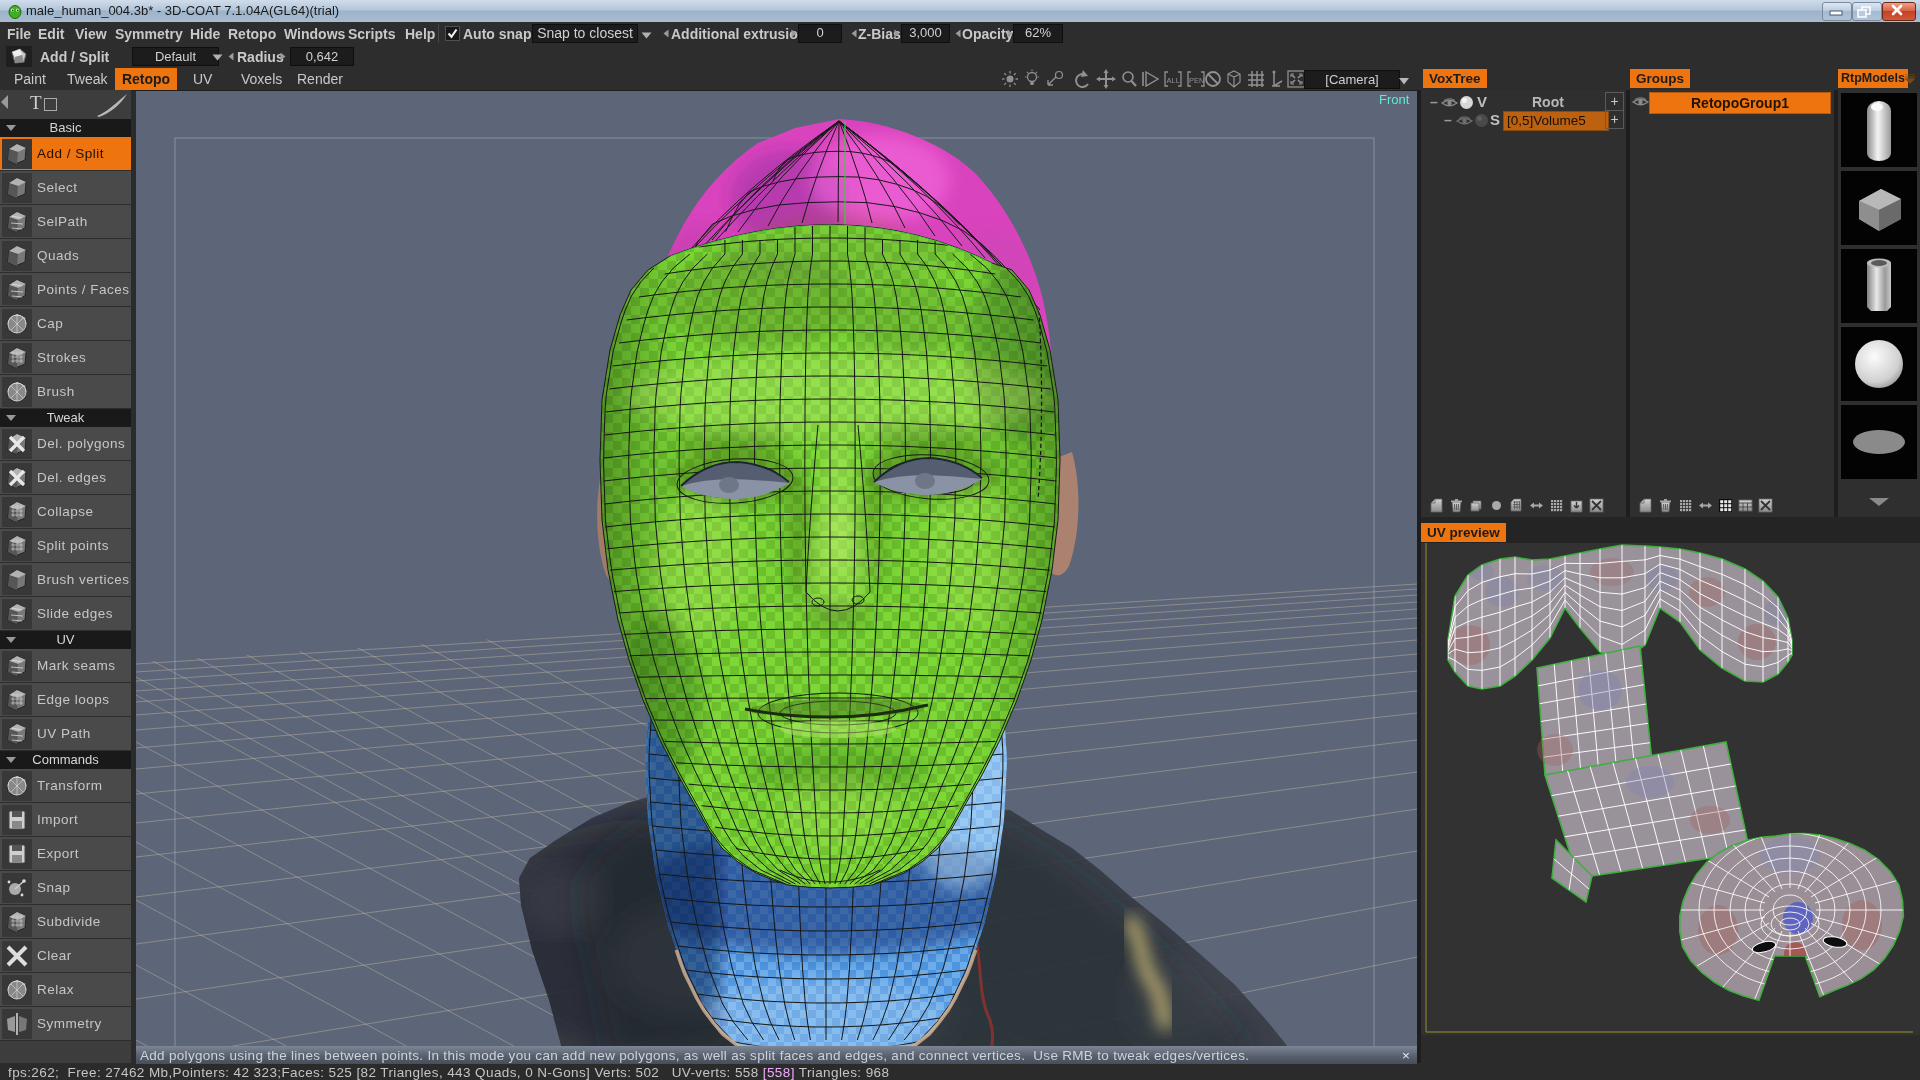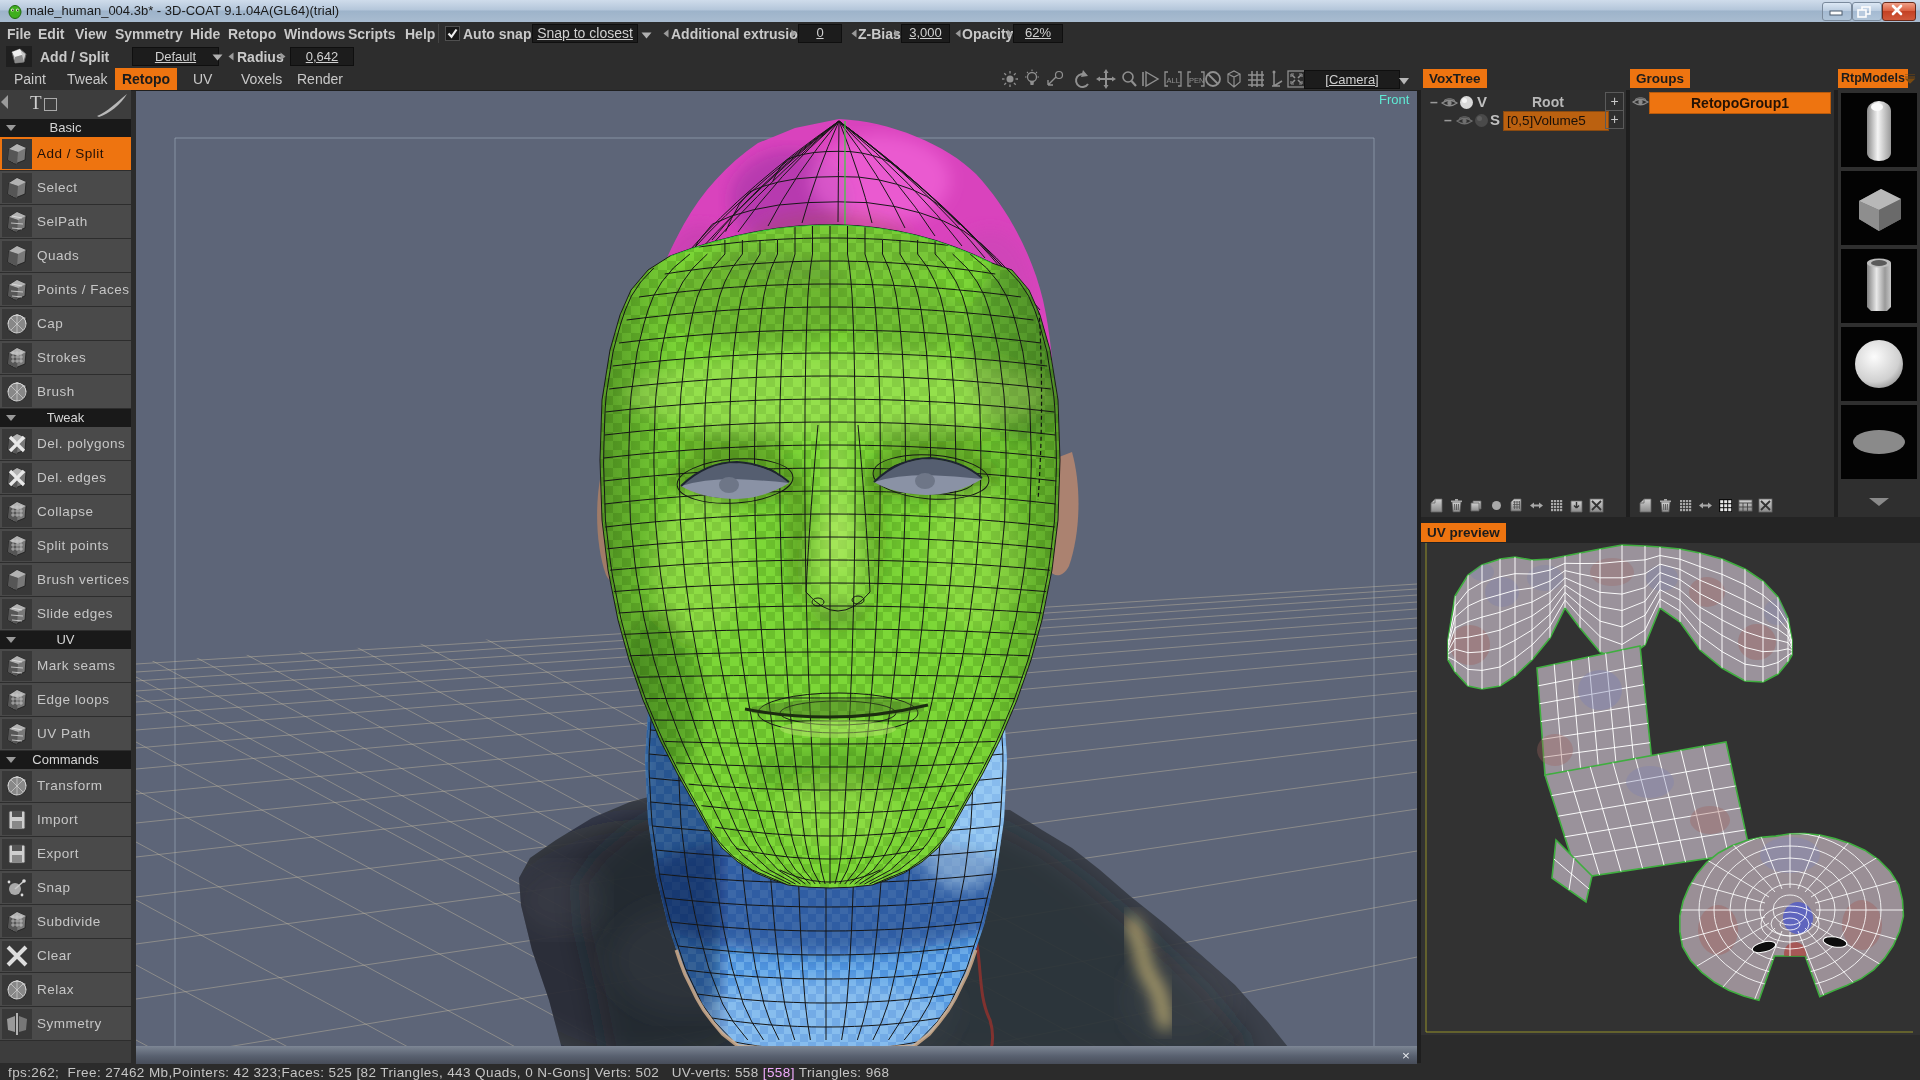--- a/index.html
+++ b/index.html
@@ -8,21 +8,21 @@
 background:linear-gradient(#cfdceb 0%,#b4c6da 45%,#9db3ca 50%,#a9bcd0 100%);
 border-bottom:1px solid #5a6a7c;}
 #titletext{left:26px;top:3px;font-size:13px;color:#1a1a1a;}
 .winbtn{top:2px;height:17px;border-radius:3px;border:1px solid #7a8a9c;}
 #btnmin{left:1822px;width:28px;background:linear-gradient(#dce8f4,#b8cade 50%,#a4bad2 50%,#b0c4d8);}
 #btnmax{left:1852px;width:28px;background:linear-gradient(#dce8f4,#b8cade 50%,#a4bad2 50%,#b0c4d8);}
 #btnclose{left:1882px;width:32px;background:linear-gradient(#f0a088,#d85c3c 50%,#c44224 50%,#d0583a);border:1px solid #6a2a1a;}
 #menubar{left:0;top:22px;width:1920px;height:23px;background:#2d2d2d;}
 .mi{position:absolute;top:26px;font-size:14px;color:#c9c9c9;font-weight:bold;}
 .valbox{position:absolute;top:24px;height:17px;background:#1c1c1c;border:1px solid #0f0f0f;
-color:#d0d0d0;font-size:13px;text-align:center;text-decoration:underline;}
+color:#d0d0d0;font-size:13px;text-align:center;}
 #toolrow{left:0;top:45px;width:1920px;height:23px;background:#2d2d2d;}
 #tabrow{left:0;top:68px;width:1920px;height:22px;background:#2d2d2d;border-bottom:1px solid #1f1f1f;}
 .tab{position:absolute;top:71px;font-size:14px;color:#c9c9c9;}
 #retopotab{left:115px;top:68px;width:62px;height:22px;background:#ee7410;color:#1c1c1c;
 font-size:14px;text-align:center;line-height:22px;font-weight:bold;}
 #leftpanel{left:0;top:90px;width:131px;height:973px;background:#3d3d3d;}
 .lsec{position:absolute;width:131px;height:18px;background:#191919;color:#d6d6d6;
 font-size:13px;text-align:center;line-height:18px;}
 .lbtn{position:absolute;width:131px;height:33px;background:#4a4a4a;border-bottom:1px solid #2d2d2d;color:#c6c6c6;}
 .lbtn .ic{position:absolute;left:2px;top:2px;width:30px;height:30px;background:#383838;}
@@ -323,21 +323,21 @@
 <div class="abs" id="frontlbl">Front</div>
 
 <div class="abs" id="titlebar"></div>
 <svg class="abs" style="left:7px;top:3px" width="16" height="16">
  <ellipse cx="8" cy="9" rx="6" ry="6.5" fill="#3fae1f" stroke="#1e6a0e"></ellipse>
  <circle cx="5.5" cy="7" r="1.6" fill="#d6f0c0"></circle>
     <circle cx="10.5" cy="7" r="1.6" fill="#d6f0c0"></circle>
  <circle cx="5.8" cy="7.2" r="0.8" fill="#111"></circle>
     <circle cx="10.8" cy="7.2" r="0.8" fill="#111"></circle>
 </svg>
-<div class="abs" id="titletext">male_human_004.3b* - 3D-COAT 9.1.04A(GL64)(trial)</div>
+<div class="abs" id="titletext">male_human_004.3b* - 3D-COAT 7.1.04A(GL64)(trial)</div>
 <div class="abs winbtn" id="btnmin"></div><div class="abs winbtn" id="btnmax"></div><div class="abs winbtn" id="btnclose"></div>
 <svg class="abs" style="left:1822px;top:2px" width="94" height="17">
  <rect x="8" y="9" width="12" height="4" fill="#fdfdfd" stroke="#4a5a6c" stroke-width="1"></rect>
  <rect x="40" y="5" width="8" height="7" fill="none" stroke="#fdfdfd" stroke-width="1.6"></rect>
  <rect x="36" y="8" width="8" height="7" fill="#b8cade" stroke="#fdfdfd" stroke-width="1.6"></rect>
  <path d="M71 4 L79 12 M79 4 L71 12" stroke="#fdfdfd" stroke-width="2.6" stroke-linecap="round"></path>
 </svg>
 <div class="abs" id="menubar"></div><div class="mi" style="left:7px">File</div><div class="mi" style="left:38px">Edit</div><div class="mi" style="left:75px">View</div><div class="mi" style="left:115px">Symmetry</div><div class="mi" style="left:190px">Hide</div><div class="mi" style="left:228px">Retopo</div><div class="mi" style="left:284px">Windows</div><div class="mi" style="left:348px">Scripts</div><div class="mi" style="left:405px">Help</div>
 <div class="abs" style="left:438px;top:24px;width:1px;height:19px;background:#454545"></div>
 <svg class="abs" style="left:445px;top:26px" width="15" height="15">
@@ -932,17 +932,18 @@
         <line x1="394" y1="360" x2="478" y2="337"></line>
         <ellipse cx="369" cy="381" rx="10" ry="6"></ellipse>
         <ellipse cx="369" cy="381" rx="19" ry="12"></ellipse>
         <ellipse cx="369" cy="381" rx="29" ry="18"></ellipse>
       </g>
       <ellipse cx="343" cy="404" rx="12" ry="5" fill="#0d0d0d" stroke="#fff" transform="rotate(-14 343 404)"></ellipse>
       <ellipse cx="414" cy="399" rx="12" ry="5" fill="#0d0d0d" stroke="#fff" transform="rotate(10 414 399)"></ellipse>
     </g>
   </svg>
 <div class="abs" id="msgbar">
+    <span style="position:absolute;left:4px;top:2px">Add polygons using the lines between points. In this mode you can add new polygons, as well as split faces and edges, and connect vertices.&nbsp; Use RMB to tweak edges/vertices.</span>
     <span style="position:absolute;left:1266px;top:2px;color:#e8eaee">×</span>
   </div>
 <div class="abs" id="statusbar">
     <span style="position:absolute;left:8px;top:1px">fps:262;&nbsp; Free: 27462 Mb,Pointers: 42 323;Faces: 525 [82 Triangles, 443 Quads, 0 N-Gons] Verts: 502&nbsp;&nbsp; UV-verts: 558 <span style="color:#f0abfc">[558]</span> Triangles: 968</span>
   </div>
 
 </body></html>

